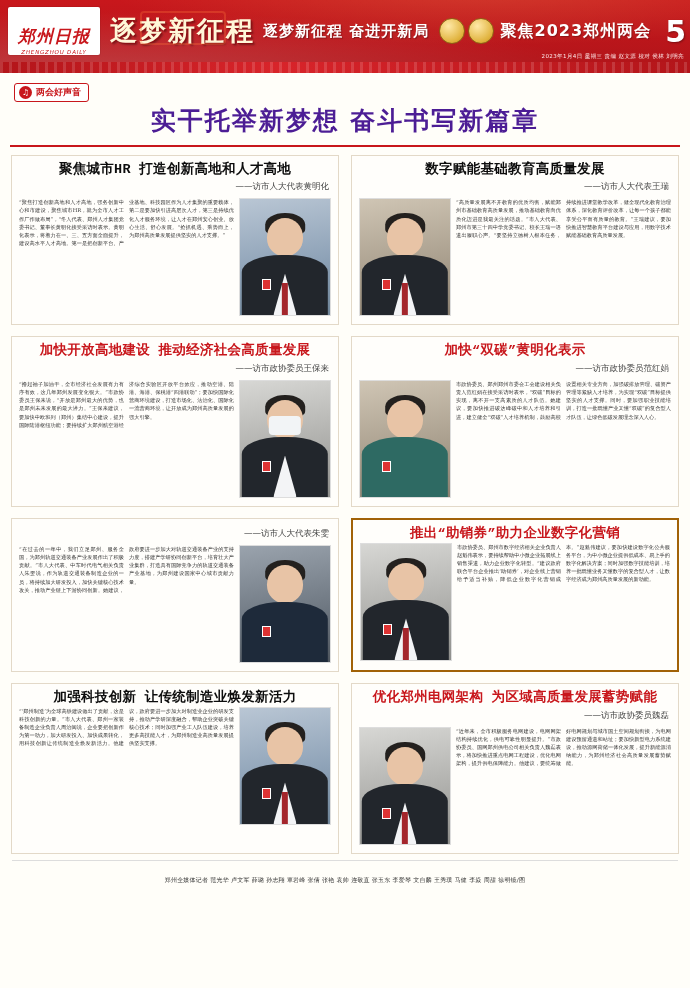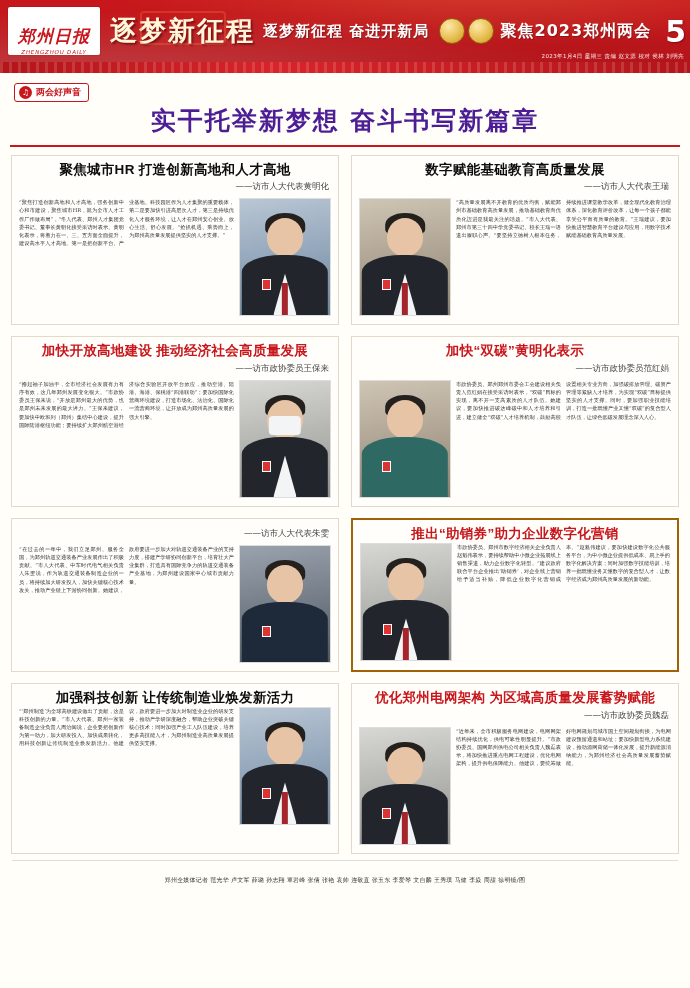--- a/index.html
+++ b/index.html
@@ -90,21 +90,21 @@
   
   .grid{ padding:0 11px; display:grid; grid-template-columns:1fr 1fr; gap:11px 12px; }
   .card{
     border:1px solid #e3d9c8; background:#fffefb;
     padding:6px 7px 8px; position:relative;
   }
   .card.highlight{ border:2px solid #a16207; }
   .card-title{
     text-align:center; font-size:13.5px; font-weight:bold; color:#0d0d0d;
     letter-spacing:.3px; line-height:1.25;
-    font-family:Liberation Sans, sans-serif;
+    font-family:Liberation Mono, monospace;
   }
   .card-title.red{ color:#c8171c; }
   .card-sub{
     text-align:right; font-size:8.5px; color:#444; margin:3px 2px 5px 0;
     font-family:"DejaVu Serif","Liberation Serif",serif;
   }
   .card-body{ display:flex; gap:5px; }
   .col-text{
     flex:1 1 auto; font-size:5.2px; line-height:1.55; color:#333;
     text-align:justify;

